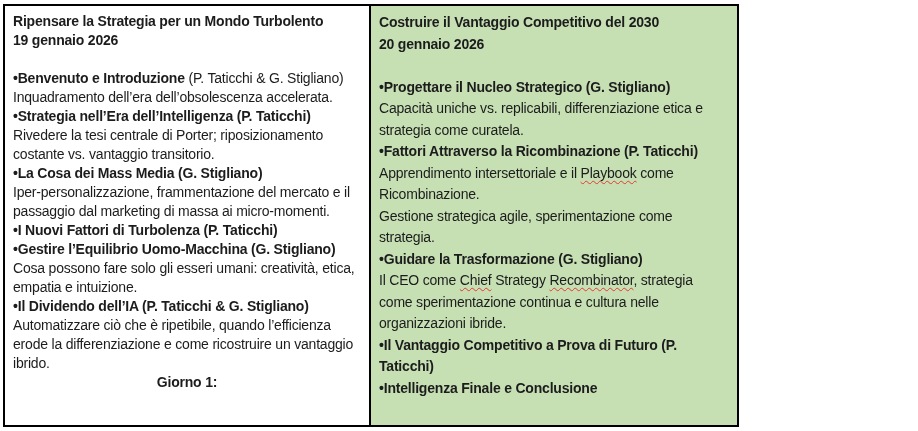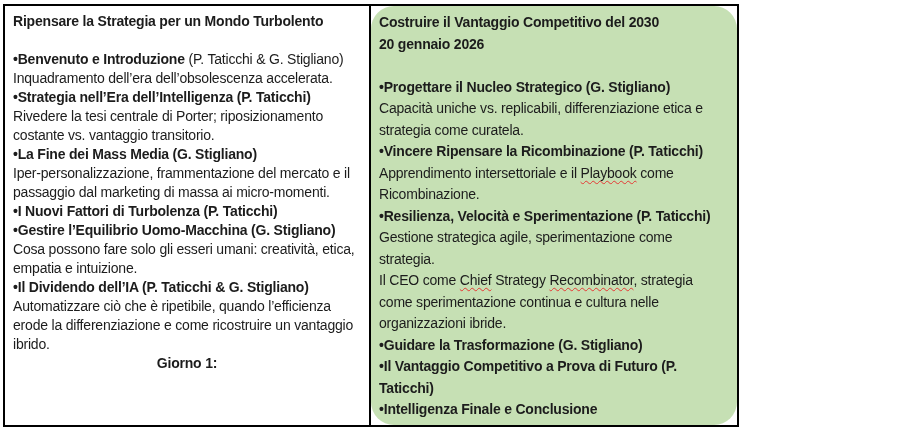--- a/index.html
+++ b/index.html
@@ -19,21 +19,20 @@
   .col{
     flex:1 1 50%;box-sizing:border-box;padding:6px 8px 4px 8px;overflow:hidden;
     font-size:14px;letter-spacing:-0.2px;
   }
   .col-day1{
     background:#ffffff;border-right:2px solid var(--border-color);
     line-height:19px;
   }
   .col-day2{
     line-height:21.5px;
-    border-radius:23px;
   }
   .col-day1 .cell-header{margin-bottom:19px;}
   .col-day2 .cell-header{margin-bottom:21.5px;}
   .cell-header div{font-weight:bold;}
   p.line{margin:0;padding:0;}
   p.title-line b{font-weight:bold;}
   .footer-line{font-weight:bold;text-align:center;}
   .spell{
     text-decoration:underline wavy var(--squiggle);
     text-decoration-thickness:1px;
@@ -43,51 +42,51 @@
 </style>
 </head>
 <body>
 
 <div class="page">
   <div class="agenda-table">
 
     <section class="col col-day1">
       <div class="cell-header">
         <div>Ripensare la Strategia per un Mondo Turbolento</div>
+        <div>19 gennaio 2026</div>
       </div>
       <div class="sessions">
           <p class="line title-line"><b>•Benvenuto e Introduzione</b><span> (P. Taticchi &amp; G. Stigliano)</span></p>
           <p class="line body-line"><span>Inquadramento dell’era dell’obsolescenza accelerata.</span></p>
           <p class="line title-line"><b>•Strategia nell’Era dell’Intelligenza (P. Taticchi)</b></p>
           <p class="line body-line"><span>Rivedere la tesi centrale di Porter; riposizionamento costante vs. vantaggio transitorio.</span></p>
-          <p class="line title-line"><b>•La Fine dei Mass Media (G. Stigliano)</b></p>
+          <p class="line title-line"><b>•La Cosa dei Mass Media (G. Stigliano)</b></p>
           <p class="line body-line"><span>Iper-personalizzazione, frammentazione del mercato e il passaggio dal marketing di massa ai micro-momenti.</span></p>
           <p class="line title-line"><b>•I Nuovi Fattori di Turbolenza (P. Taticchi)</b></p>
           <p class="line title-line"><b>•Gestire l’Equilibrio Uomo-Macchina (G. Stigliano)</b></p>
           <p class="line body-line"><span>Cosa possono fare solo gli esseri umani: creatività, etica, empatia e intuizione.</span></p>
           <p class="line title-line"><b>•Il Dividendo dell’IA (P. Taticchi &amp; G. Stigliano)</b></p>
           <p class="line body-line"><span>Automatizzare ciò che è ripetibile, quando l’efficienza erode la differenziazione e come ricostruire un vantaggio ibrido.</span></p>
         </div>
       <p class="line footer-line">Giorno 1:</p>
     </section>
 
     <section class="col col-day2" style="background: rgb(198, 224, 180);">
       <div class="cell-header">
         <div>Costruire il Vantaggio Competitivo del 2030</div>
         <div>20 gennaio 2026</div>
       </div>
       <div class="sessions">
           <p class="line title-line"><b>•Progettare il Nucleo Strategico (G. Stigliano)</b></p>
           <p class="line body-line"><span>Capacità uniche vs. replicabili, differenziazione etica e strategia come curatela.</span></p>
-          <p class="line title-line"><b>•Vincere Ripensare la Ricombinazione (P. Taticchi)</b></p>
+          <p class="line title-line"><b>•Fattori Attraverso la Ricombinazione (P. Taticchi)</b></p>
           <p class="line body-line"><span>Apprendimento intersettoriale e il </span><span class="spell">Playbook</span><span> come Ricombinazione.</span></p>
-          <p class="line title-line"><b>•Resilienza, Velocità e Sperimentazione (P. Taticchi)</b></p>
           <p class="line body-line"><span>Gestione strategica agile, sperimentazione come strategia.</span></p>
+          <p class="line title-line"><b>•Guidare la Trasformazione (G. Stigliano)</b></p>
           <p class="line body-line"><span>Il CEO come </span><span class="spell">Chief</span><span> Strategy </span><span class="spell">Recombinator</span><span>, strategia come sperimentazione continua e cultura nelle organizzazioni ibride.</span></p>
-          <p class="line title-line"><b>•Guidare la Trasformazione (G. Stigliano)</b></p>
           <p class="line title-line"><b>•Il Vantaggio Competitivo a Prova di Futuro (P. Taticchi)</b></p>
           <p class="line title-line"><b>•Intelligenza Finale e Conclusione</b></p>
         </div>
       <p class="line footer-line"></p>
     </section>
 
   </div>
 </div>
 
 </body></html>

